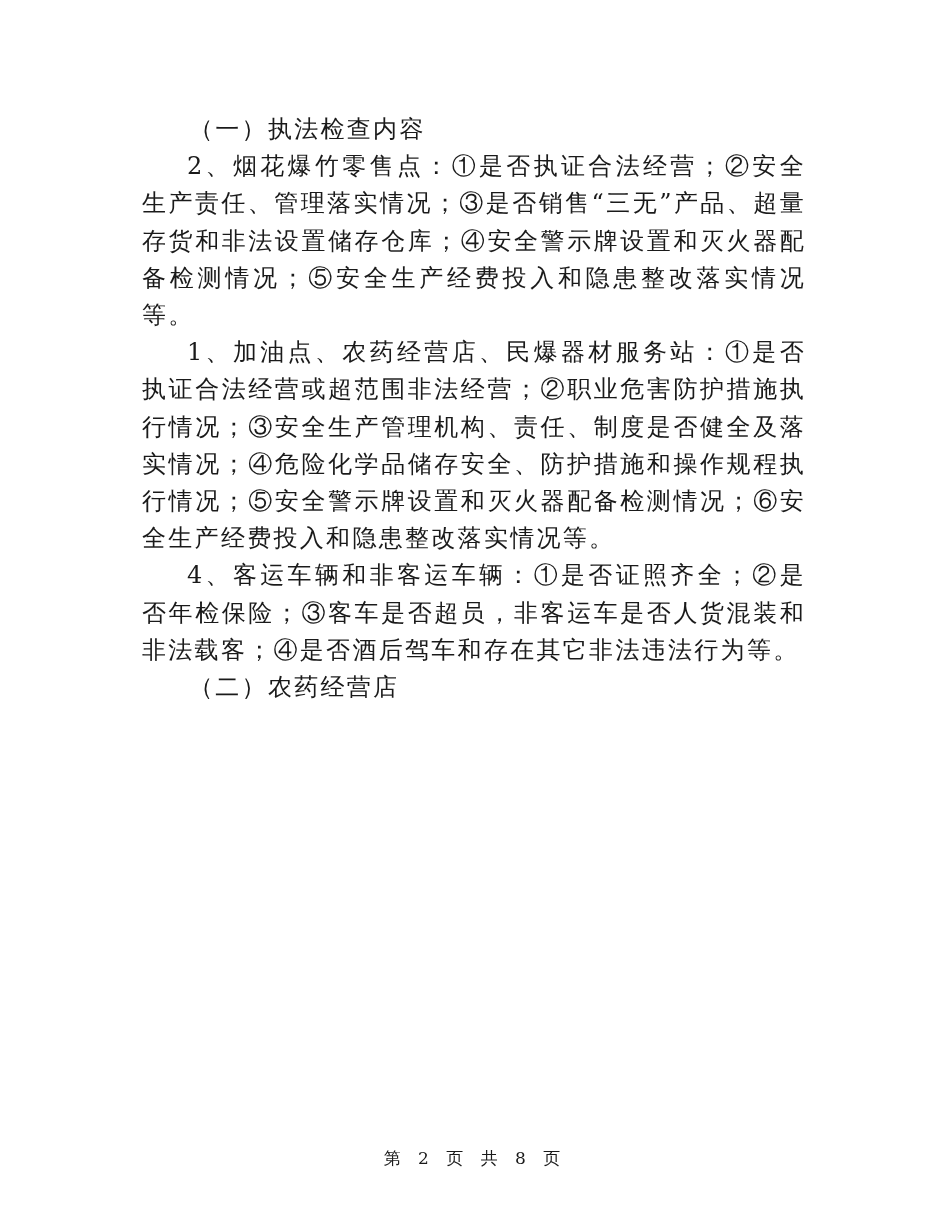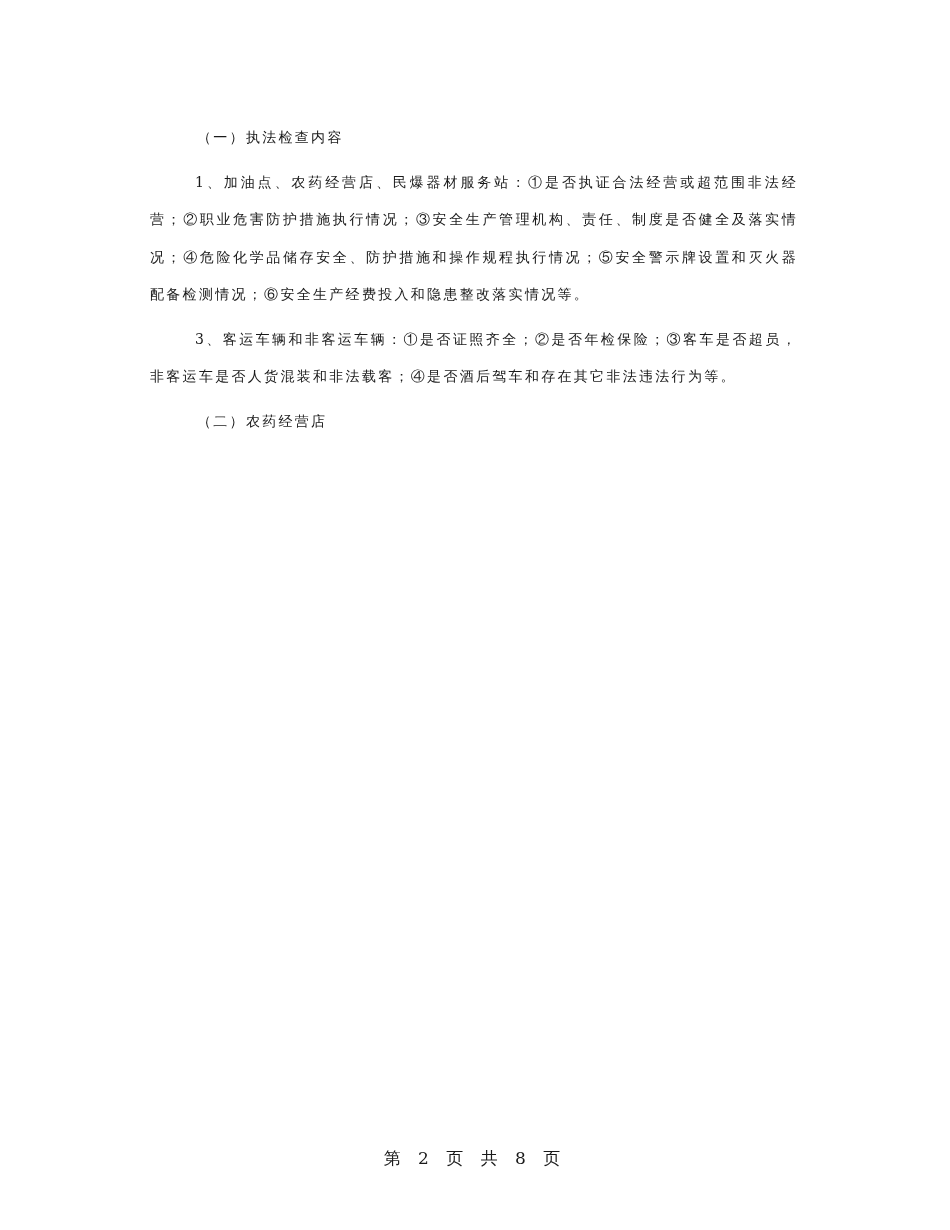--- a/index.html
+++ b/index.html
@@ -15,25 +15,25 @@
       font-family: "DejaVu Serif", "Liberation Serif", serif;
       color: #1a1a1a;
     }
     .page {
       position: absolute;
       left: 142px;
       top: 111px;
       width: 664px;
     }
     .para {
-      font-size: 14px;
+      font-size: 24px;
       line-height: 37.2px;
       letter-spacing: 2.3px;
       text-align: justify;
-      margin: 8px;
+      margin: 0;
       word-break: break-all;
     }
     .indent {
       text-indent: 45px;
     }
     .heading {
       text-indent: 47px;
     }
     .footer {
       position: absolute;
@@ -44,18 +44,19 @@
       font-size: 17px;
       letter-spacing: 6px;
       color: #1a1a1a;
     }
   </style>
 </head>
 <body>
 
 <div class="page">
   <p class="para heading">（一）执法检查内容</p>
+  <p class="para indent">2、烟花爆竹零售点：①是否执证合法经营；②安全生产责任、管理落实情况；③是否销售“三无”产品、超量存货和非法设置储存仓库；④安全警示牌设置和灭火器配备检测情况；⑤安全生产经费投入和隐患整改落实情况等。</p>
   <p class="para indent">1、加油点、农药经营店、民爆器材服务站：①是否执证合法经营或超范围非法经营；②职业危害防护措施执行情况；③安全生产管理机构、责任、制度是否健全及落实情况；④危险化学品储存安全、防护措施和操作规程执行情况；⑤安全警示牌设置和灭火器配备检测情况；⑥安全生产经费投入和隐患整改落实情况等。</p>
-  <p class="para indent">3、客运车辆和非客运车辆：①是否证照齐全；②是否年检保险；③客车是否超员，非客运车是否人货混装和非法载客；④是否酒后驾车和存在其它非法违法行为等。</p>
+  <p class="para indent">4、客运车辆和非客运车辆：①是否证照齐全；②是否年检保险；③客车是否超员，非客运车是否人货混装和非法载客；④是否酒后驾车和存在其它非法违法行为等。</p>
   <p class="para heading">（二）农药经营店</p>
 </div>
 
 <div class="footer">第 2 页 共 8 页</div>
 
 </body></html>

